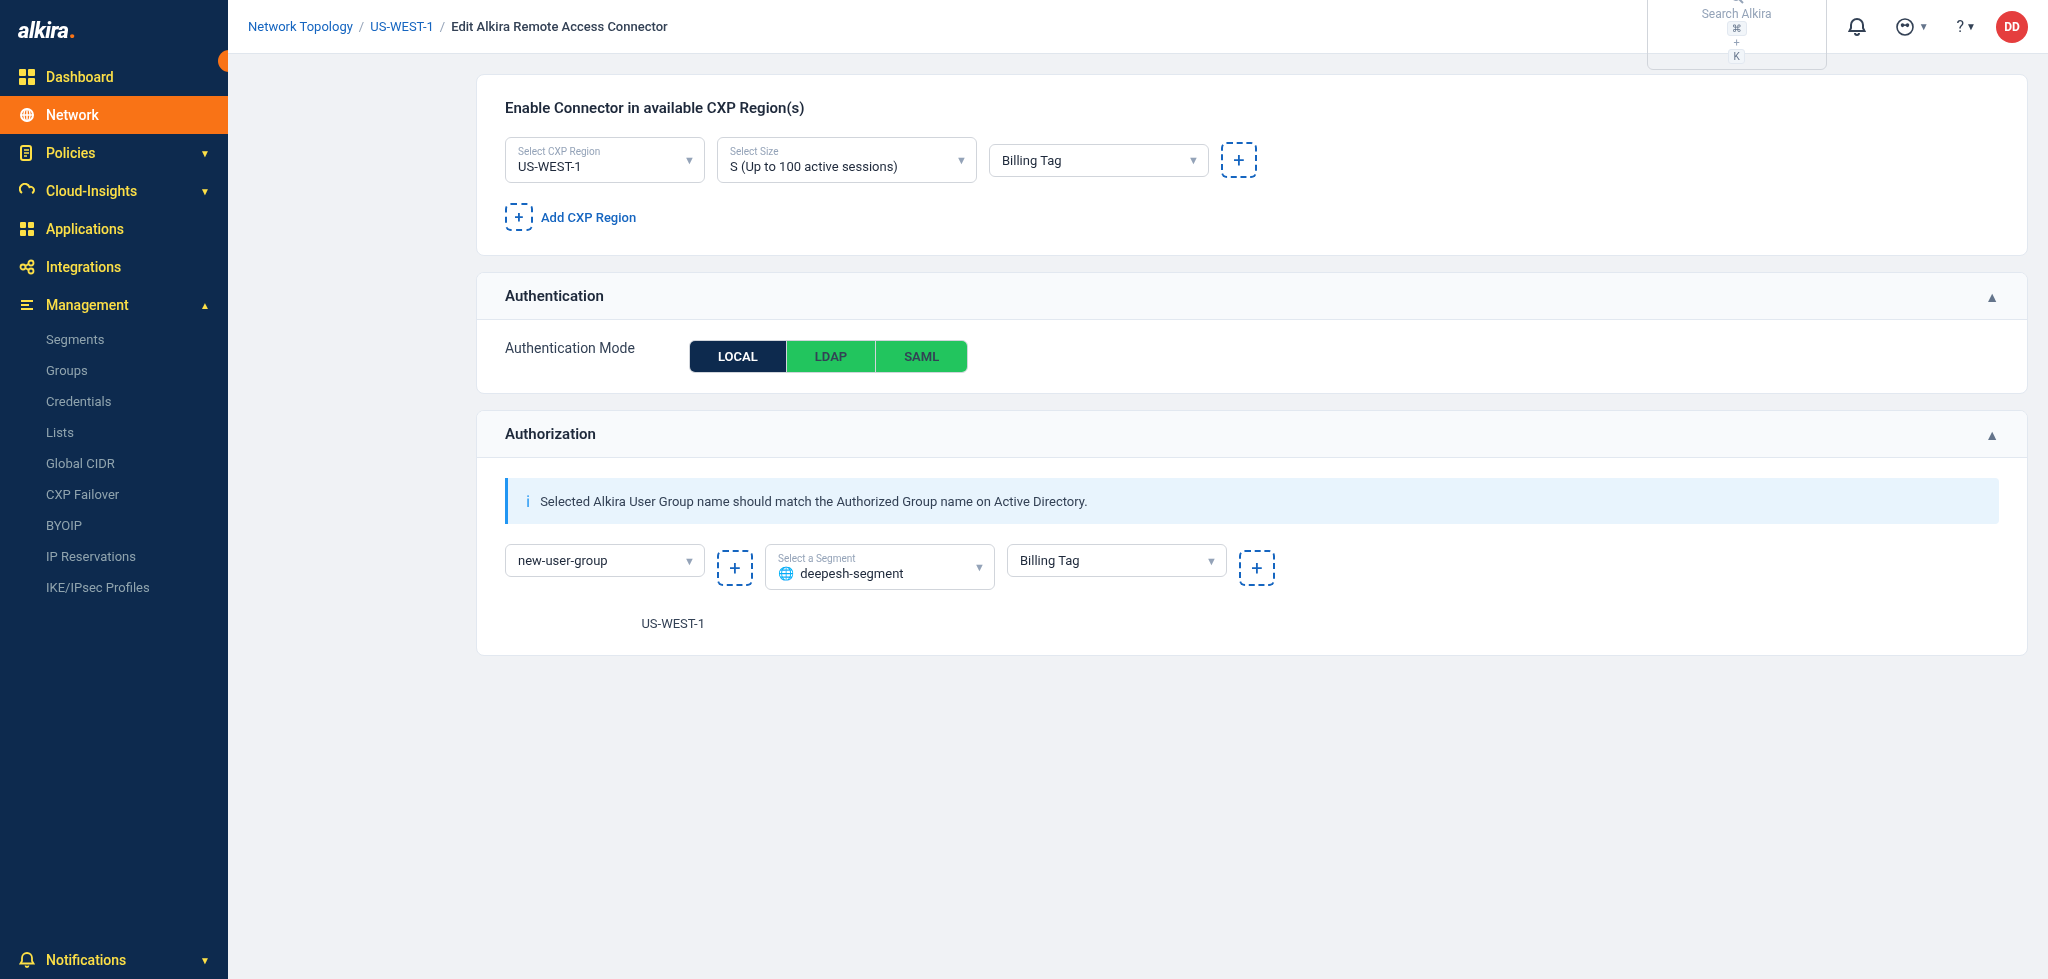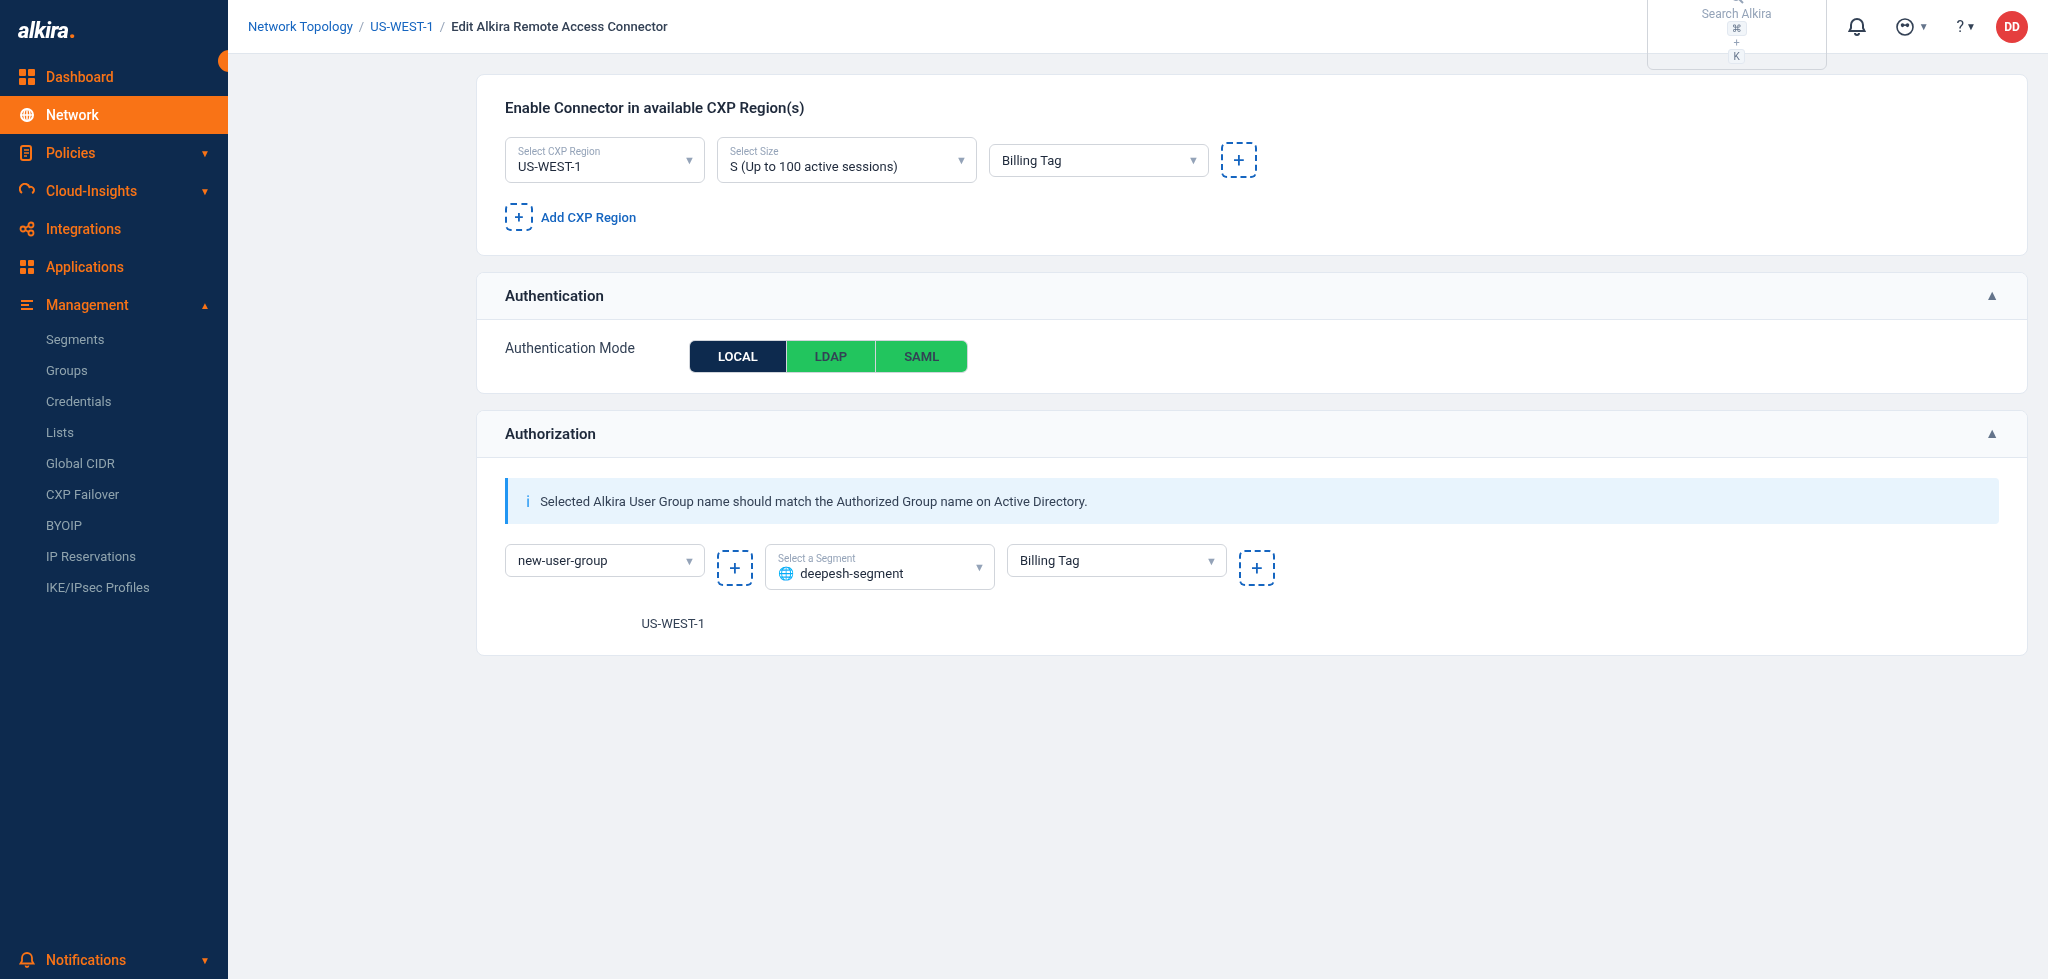--- a/index.html
+++ b/index.html
@@ -47,21 +47,21 @@
       z-index: 10;
       font-size: 10px;
       color: #fff;
     }
     .nav-item {
       display: flex;
       align-items: center;
       padding: 10px 18px;
       cursor: pointer;
       font-size: 14px;
-      color: #f97316;
+      color: #fde047;
       gap: 10px;
       transition: background 0.15s;
     }
     .nav-item.active { background: #f97316; color: #fff; border-radius: 0; }
     .nav-item .nav-icon { width: 18px; height: 18px; display: flex; align-items: center; justify-content: center; flex-shrink: 0; }
     .nav-item .nav-label { flex: 1; font-weight: 500; }
     .nav-item .chevron { font-size: 10px; }
     .nav-sub-item {
       display: flex;
       align-items: center;
@@ -162,21 +162,21 @@
       border-radius: 8px;
       border: 1px solid #e2e8f0;
       margin-bottom: 16px;
       overflow: hidden;
     }
     .section-body {
       padding: 24px 28px;
     }
     .section-header {
       display: flex;
-      align-items: flex-start;
+      align-items: flex-end;
       justify-content: space-between;
       padding: 14px 28px;
       background: #f8fafc;
       border-bottom: 1px solid #e2e8f0;
       cursor: pointer;
       gap: 32px;
     }
     .section-header-title {
       font-size: 15px;
       font-weight: 600;
@@ -390,41 +390,41 @@
       <svg width="16" height="16" viewBox="0 0 16 16" fill="none" stroke="currentColor" stroke-width="2">
           <path d="M13 10a3 3 0 0 0-2.5-5.9A5 5 0 1 0 3 10"></path>
         </svg>
     </span>
     <span class="nav-label">Cloud-Insights</span>
     <span class="chevron">▼</span>
   </div>
 
   <div class="nav-item">
     <span class="nav-icon">
+      <svg width="16" height="16" viewBox="0 0 16 16" fill="currentColor">
+          <rect x="1" y="1" width="6" height="6" rx="1"></rect>
+          <rect x="9" y="1" width="6" height="6" rx="1"></rect>
+          <rect x="1" y="9" width="6" height="6" rx="1"></rect>
+          <rect x="9" y="9" width="6" height="6" rx="1"></rect>
+        </svg>
+    </span>
+    <span class="nav-label">Applications</span>
+  </div>
+
+  <div class="nav-item">
+    <span class="nav-icon">
       <svg width="16" height="16" viewBox="0 0 16 16" fill="none" stroke="currentColor" stroke-width="1.8">
           <circle cx="4" cy="8" r="2.5"></circle>
           <circle cx="12" cy="4" r="2.5"></circle>
           <circle cx="12" cy="12" r="2.5"></circle>
           <line x1="6.4" y1="7" x2="9.5" y2="5"></line>
           <line x1="6.4" y1="9" x2="9.5" y2="11"></line>
         </svg>
     </span>
     <span class="nav-label">Integrations</span>
-  </div>
-
-  <div class="nav-item">
-    <span class="nav-icon">
-      <svg width="16" height="16" viewBox="0 0 16 16" fill="currentColor">
-          <rect x="1" y="1" width="6" height="6" rx="1"></rect>
-          <rect x="9" y="1" width="6" height="6" rx="1"></rect>
-          <rect x="1" y="9" width="6" height="6" rx="1"></rect>
-          <rect x="9" y="9" width="6" height="6" rx="1"></rect>
-        </svg>
-    </span>
-    <span class="nav-label">Applications</span>
   </div>
 
   <div class="nav-item">
     <span class="nav-icon">
       <svg width="16" height="16" viewBox="0 0 16 16" fill="none" stroke="currentColor" stroke-width="2">
           <line x1="2" y1="4" x2="14" y2="4"></line>
           <line x1="2" y1="8" x2="10" y2="8"></line>
           <line x1="2" y1="12" x2="14" y2="12"></line>
         </svg>
     </span>

